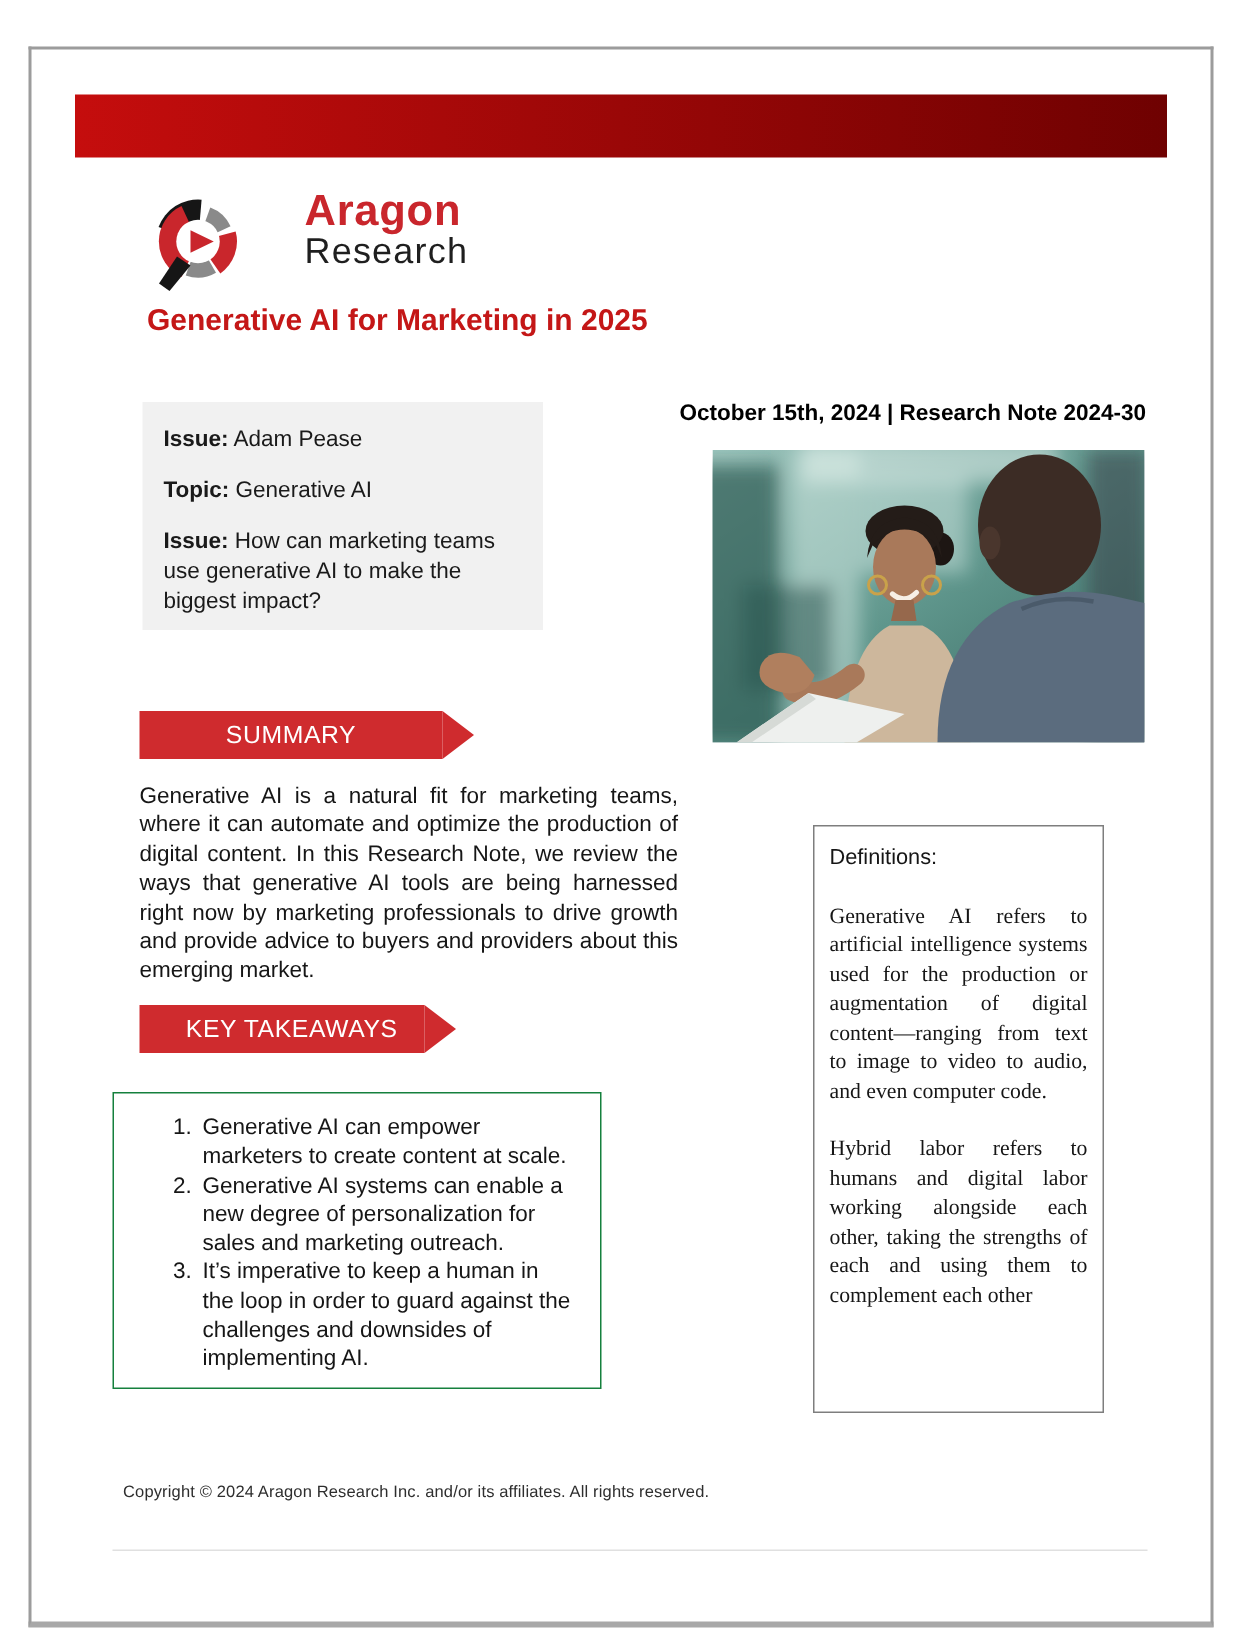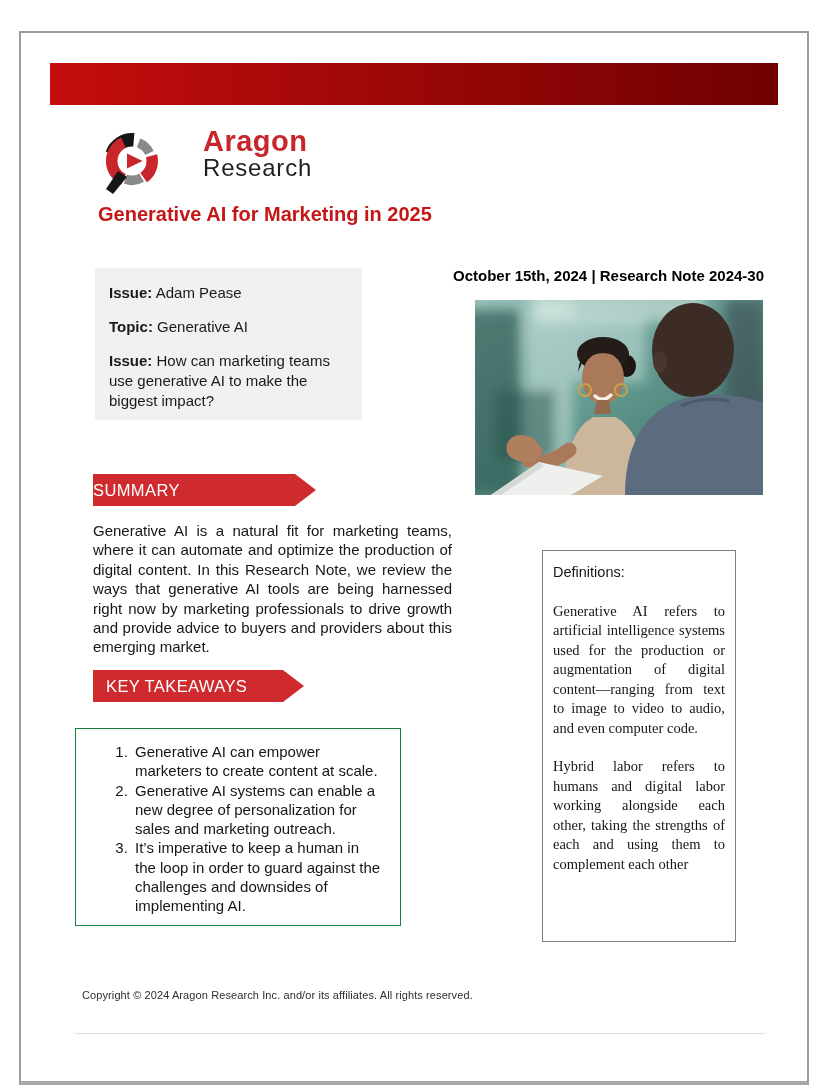--- a/index.html
+++ b/index.html
@@ -29,21 +29,21 @@
   }
   .meta-box p{margin:0 0 14px 0;}
   .meta-box b{font-weight:bold;}
   .date-line{
     position:absolute;left:431px;top:234px;width:312px;text-align:right;
     font-size:15px;font-weight:bold;white-space:nowrap;color:#000;
   }
   .photo{position:absolute;left:454px;top:267px;width:288px;height:195px;overflow:hidden;}
   .banner{
     position:absolute;height:32px;background:var(--banner-red,#cf2b2e);color:#fff;
-    display:flex;align-items:center;font-size:16.5px;letter-spacing:0.4px;box-sizing:border-box;
+    display:flex;align-items:center;font-size:16.5px;letter-spacing:0.4px;box-sizing:border-box;justify-content:center;
   }
   .banner::after{
     content:"";position:absolute;right:-21px;top:0;width:0;height:0;
     border-top:16px solid transparent;border-bottom:16px solid transparent;
     border-left:21px solid var(--banner-red,#cf2b2e);
   }
   .banner-summary{left:72px;top:441px;width:202px;}
   .banner-kt{left:72px;top:637px;width:190px;padding-left:13px;}
   .summary-text{
     position:absolute;left:72px;top:488px;width:359px;

